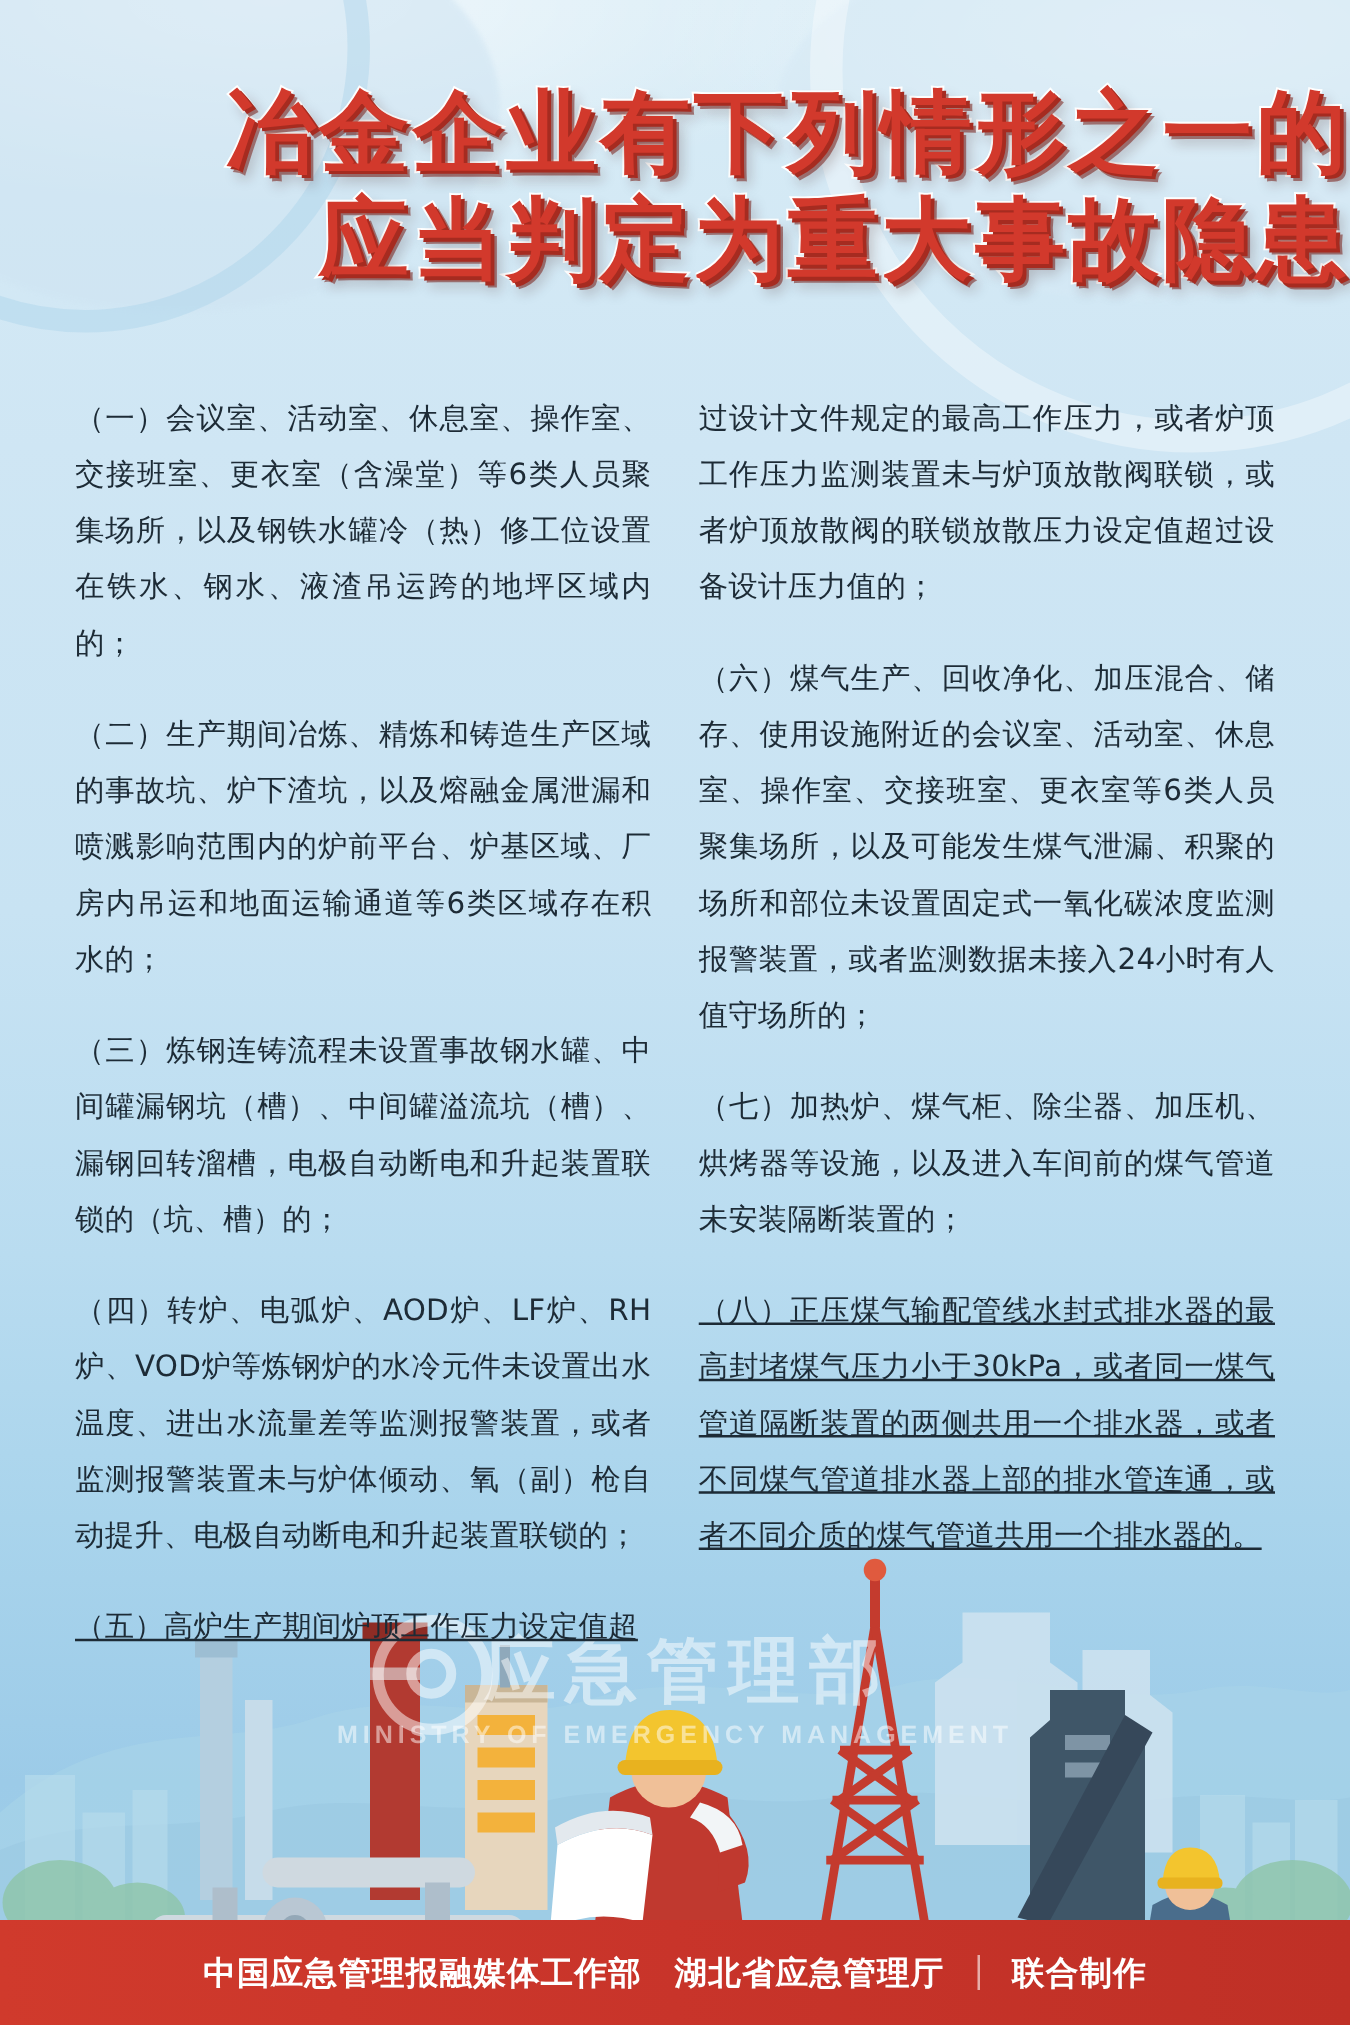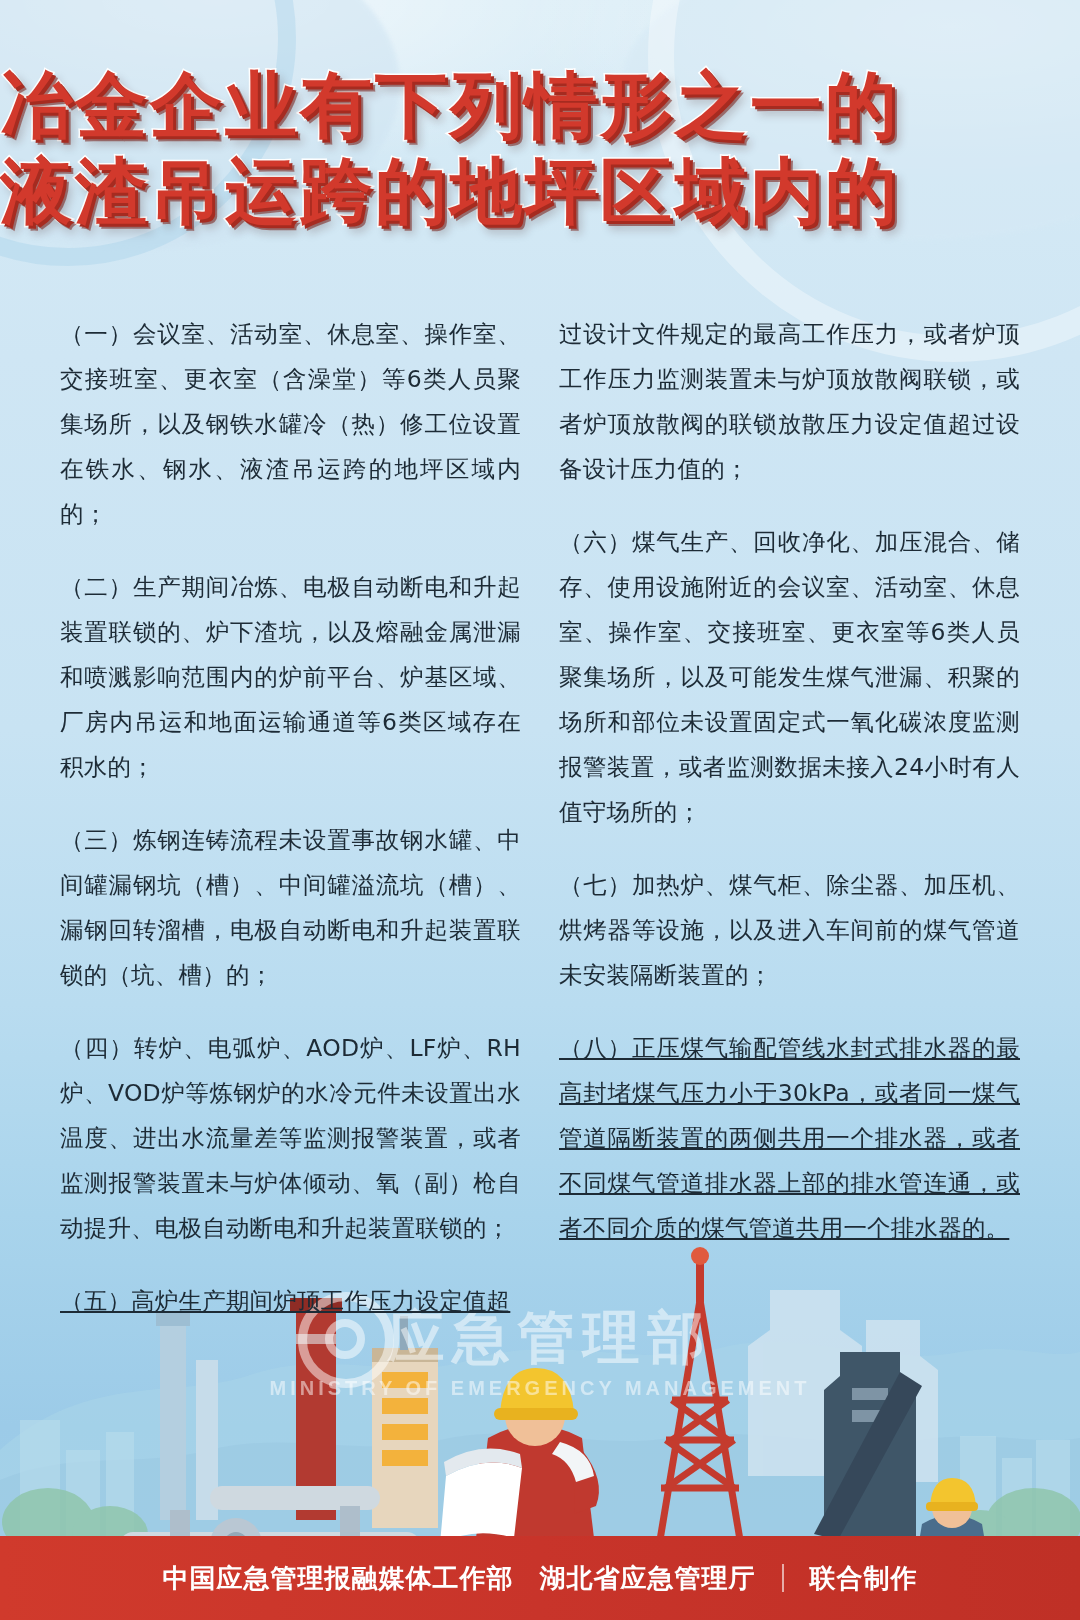--- a/index.html
+++ b/index.html
@@ -49,21 +49,21 @@
     border-radius: 50%;
     width: 420px; height: 420px;
     left: -160px; top: -190px;
   }
 
   
   .title-wrap {
     position: absolute;
     left: 0; top: 62px;
     width: 1080px;
-    text-align: left;
+    text-align: right;
     z-index: 5;
   }
   .title-line {
     font-family: "DejaVu Sans", "Liberation Sans", sans-serif;
     font-weight: bold;
     font-size: 72px;
     line-height: 86px;
     letter-spacing: 3px;
     color: #d2392c;
     -webkit-text-stroke: 3px #ffffff;
@@ -183,27 +183,27 @@
 <div class="poster">
 
   <div class="wave-top"></div>
   <div class="blob blob-a"></div>
   <div class="blob blob-b"></div>
   <div class="arc"></div>
   <div class="arc2"></div>
 
   <div class="title-wrap">
     <div class="title-line">冶金企业有下列情形之一的</div>
-    <div class="title-line">液渣吊运跨的地坪区域内的</div>
+    <div class="title-line">应当判定为重大事故隐患</div>
   </div>
 
   <div class="columns">
     <div class="col">
       <p class="para">（一）会议室、活动室、休息室、操作室、交接班室、更衣室（含澡堂）等6类人员聚集场所，以及钢铁水罐冷（热）修工位设置在铁水、钢水、液渣吊运跨的地坪区域内的；</p>
-      <p class="para">（二）生产期间冶炼、电极自动断电和升起装置联锁的、炉下渣坑，以及熔融金属泄漏和喷溅影响范围内的炉前平台、炉基区域、厂房内吊运和地面运输通道等6类区域存在积水的；</p>
+      <p class="para">（二）生产期间冶炼、精炼和铸造生产区域的事故坑、炉下渣坑，以及熔融金属泄漏和喷溅影响范围内的炉前平台、炉基区域、厂房内吊运和地面运输通道等6类区域存在积水的；</p>
       <p class="para">（三）炼钢连铸流程未设置事故钢水罐、中间罐漏钢坑（槽）、中间罐溢流坑（槽）、漏钢回转溜槽，电极自动断电和升起装置联锁的（坑、槽）的；</p>
       <p class="para">（四）转炉、电弧炉、AOD炉、LF炉、RH炉、VOD炉等炼钢炉的水冷元件未设置出水温度、进出水流量差等监测报警装置，或者监测报警装置未与炉体倾动、氧（副）枪自动提升、电极自动断电和升起装置联锁的；</p>
       <p class="para">（五）高炉生产期间炉顶工作压力设定值超</p>
     </div>
     <div class="col">
       <p class="para">过设计文件规定的最高工作压力，或者炉顶工作压力监测装置未与炉顶放散阀联锁，或者炉顶放散阀的联锁放散压力设定值超过设备设计压力值的；</p>
       <p class="para">（六）煤气生产、回收净化、加压混合、储存、使用设施附近的会议室、活动室、休息室、操作室、交接班室、更衣室等6类人员聚集场所，以及可能发生煤气泄漏、积聚的场所和部位未设置固定式一氧化碳浓度监测报警装置，或者监测数据未接入24小时有人值守场所的；</p>
       <p class="para">（七）加热炉、煤气柜、除尘器、加压机、烘烤器等设施，以及进入车间前的煤气管道未安装隔断装置的；</p>
       <p class="para">（八）正压煤气输配管线水封式排水器的最高封堵煤气压力小于30kPa，或者同一煤气管道隔断装置的两侧共用一个排水器，或者不同煤气管道排水器上部的排水管连通，或者不同介质的煤气管道共用一个排水器的。</p>
     </div>

